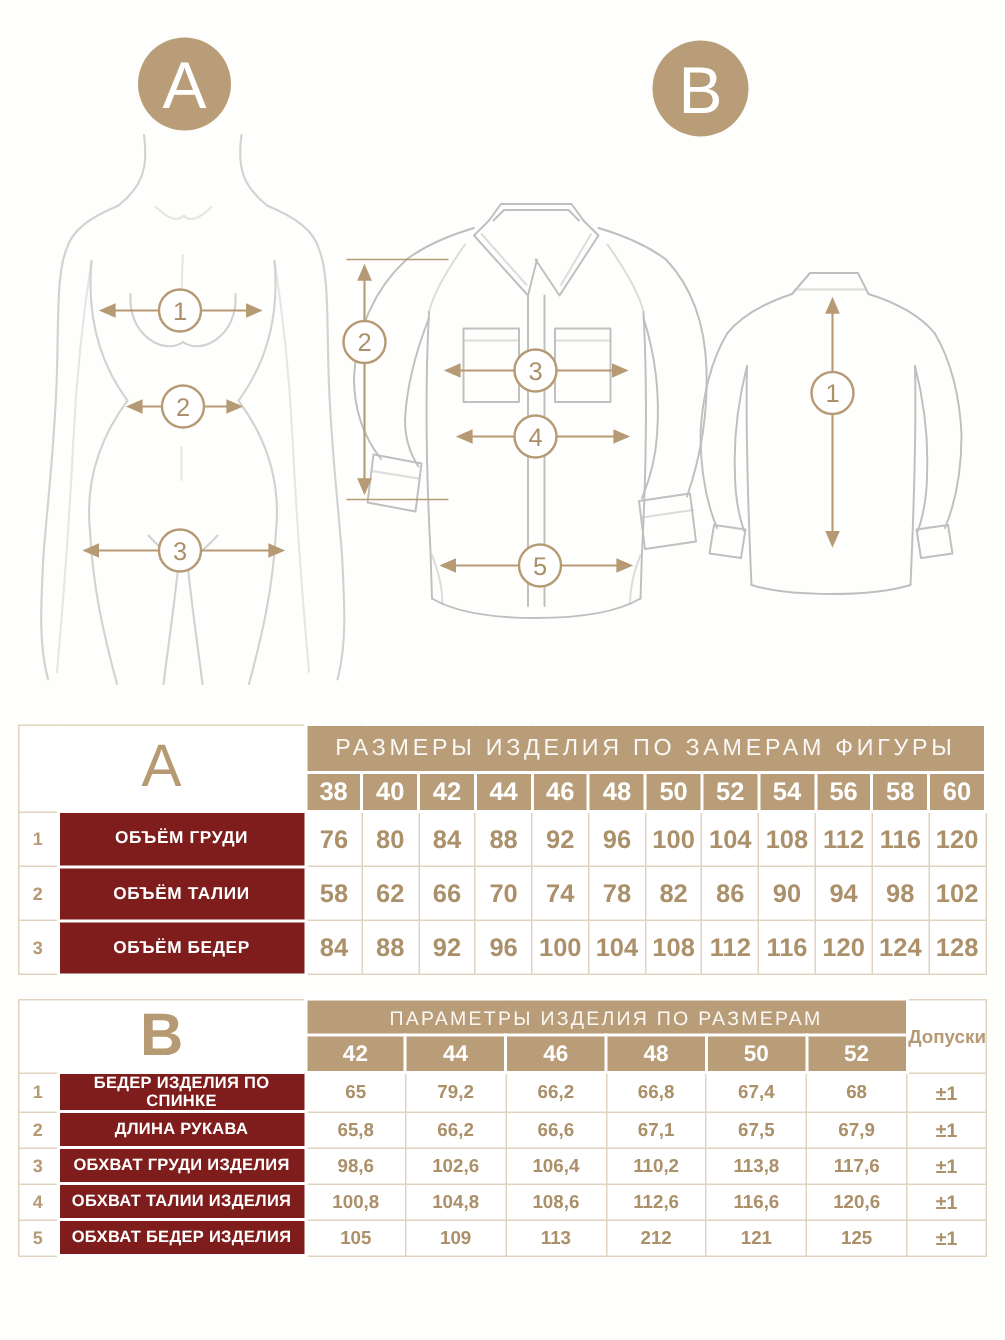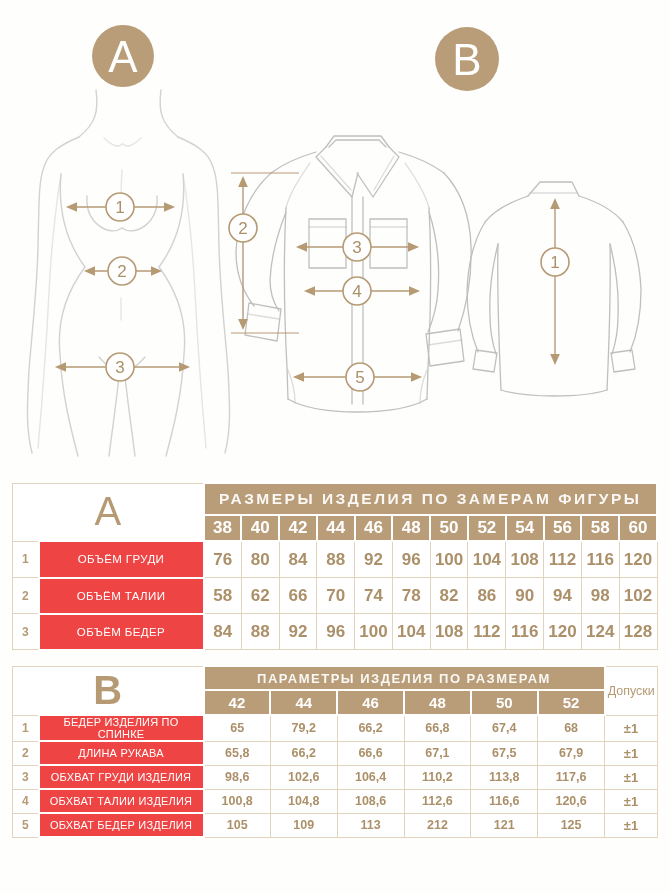--- a/index.html
+++ b/index.html
@@ -20,34 +20,34 @@
   .badgeletter{fill:#ffffff;font-size:44px;font-weight:300;text-anchor:middle;}
 
   
   table{border-collapse:collapse;table-layout:fixed;width:646px;position:absolute;left:12px;}
   td{padding:0;text-align:center;vertical-align:middle;}
   .tblA{top:482px;}
   .tblB{top:665px;}
   .corner{background:#fff;border:1px solid #e0d4bf;color:#b69a74;}
   .cornerA{font-size:40px;font-weight:500;}
   .cornerB{font-size:40px;font-weight:700;}
-  .ttl{background:#b89d78;border:2px solid #fff;color:rgba(255,255,255,.92);font-weight:700;}
+  .ttl{background:#b89d78;border:2px solid #fff;color:rgba(255,255,255,.92);font-weight:400;}
   .tblA .ttl{font-size:15.5px;letter-spacing:2.5px;height:30px;}
   .tblB .ttl{font-size:13px;letter-spacing:1.5px;height:22px;}
   .sz{background:#b89d78;border:2px solid #fff;color:#ffffff;font-weight:700;text-align:center;}
   .tblA .sz{font-size:17px;height:24px;}
   .tblB .sz{font-size:15px;height:23px;}
   .num{background:#fff;border:1px solid #e0d4bf;color:#b69a74;font-size:12px;font-weight:600;}
-  .lbl{background:#ef4444;border:2px solid #fff;color:#ffffff;font-weight:400;}
+  .lbl{background:#7f1d1d;border:2px solid #fff;color:#ffffff;font-weight:700;}
   .tblA .lbl{font-size:11.5px;letter-spacing:.4px;}
   .tblB .lbl{font-size:11px;letter-spacing:.2px;}
   .val{background:#fff;border:1px solid #e0d4bf;color:#ab9069;font-weight:700;}
   .tblA .val{font-size:17px;height:35px;margin-top:20px;}
   .tblB .val{font-size:12.5px;height:23px;}
-  .tolh{background:#fff;border:1px solid #e0d4bf;color:#b69a74;font-size:12.5px;font-weight:400;}
+  .tolh{background:#fff;border:1px solid #e0d4bf;color:#b69a74;font-size:12.5px;font-weight:700;}
   .tol{background:#fff;border:1px solid #e0d4bf;color:#ab9069;font-size:13px;font-weight:600;}
 </style>
 </head>
 <body>
 
 <div class="page">
 
   <svg class="diagram" width="670" height="478" viewBox="0 0 670 478">
     <defs>
       <marker id="ah" markerWidth="9" markerHeight="9" refX="6.5" refY="3.5" orient="auto-start-reverse">

